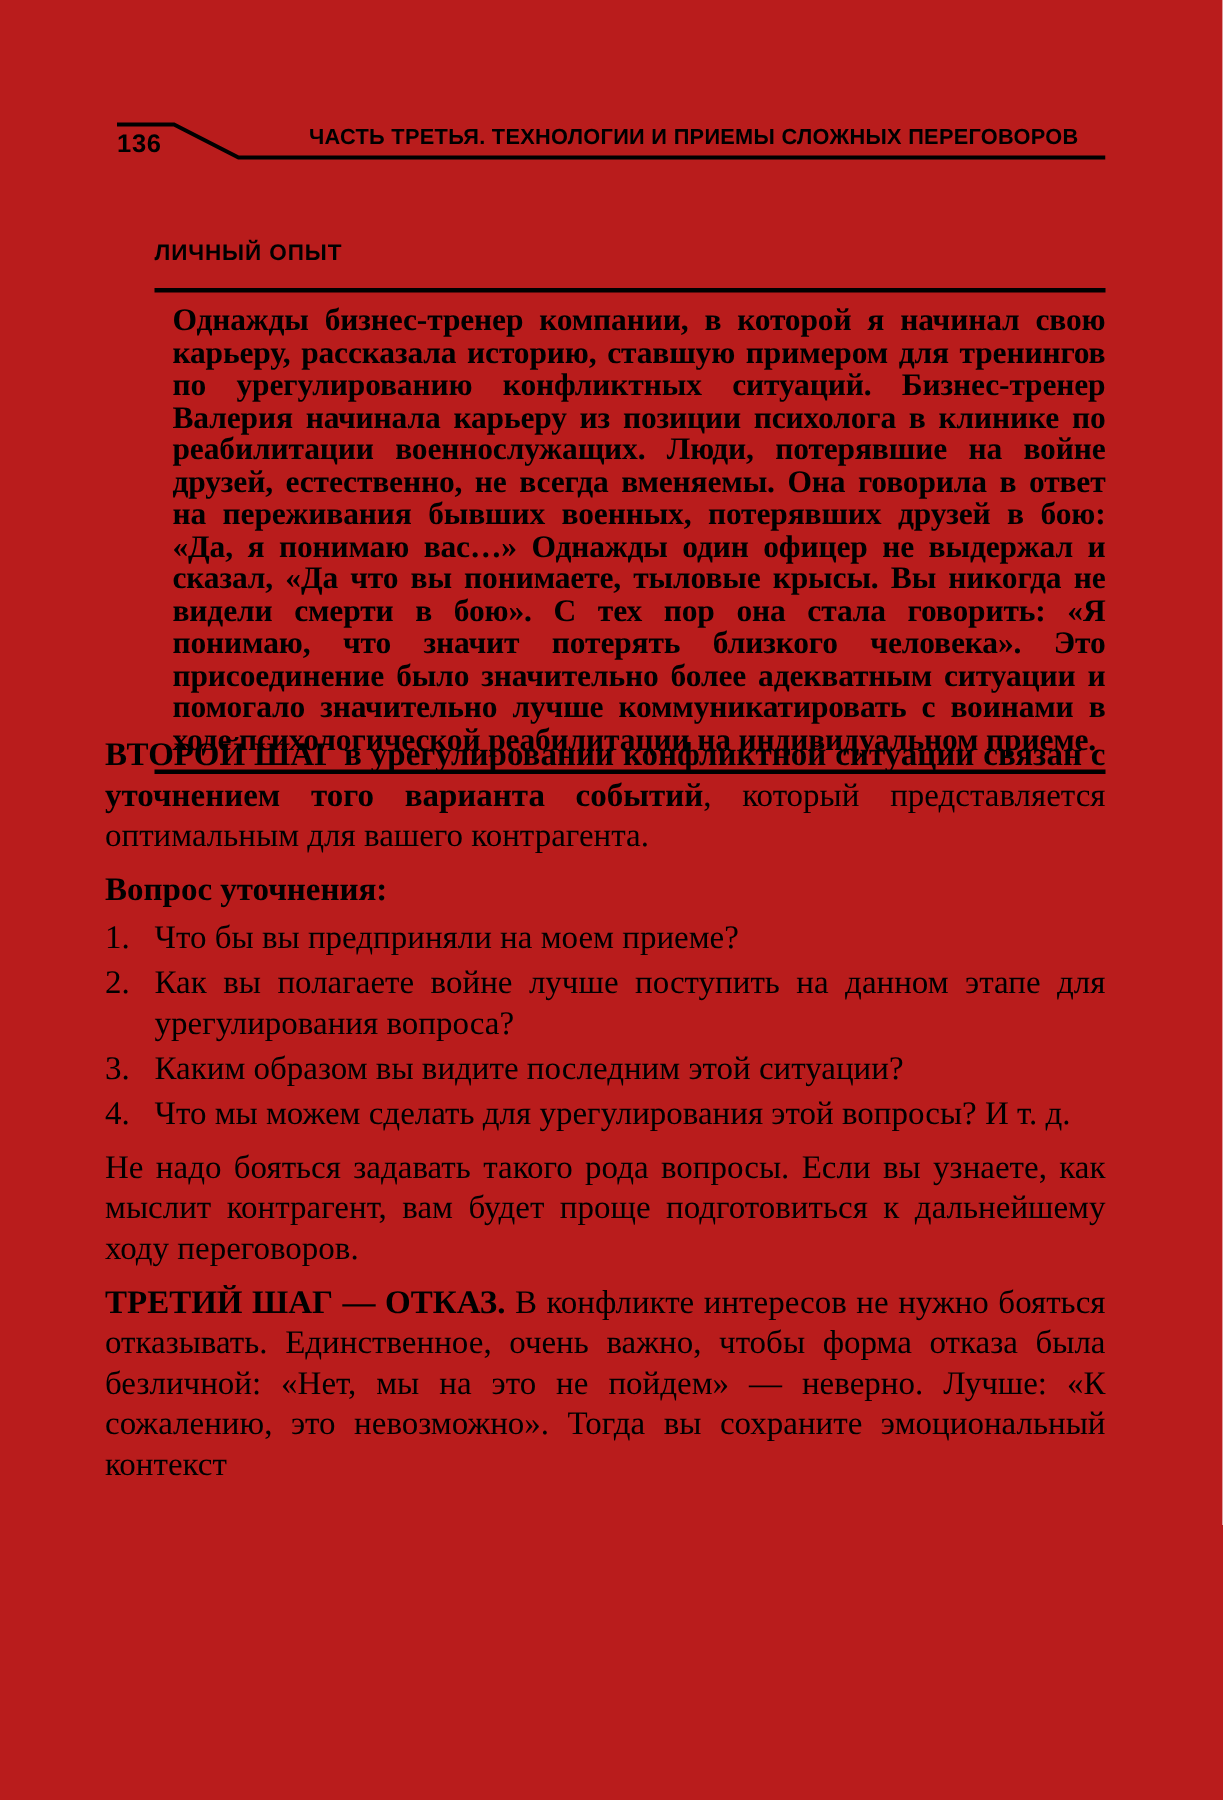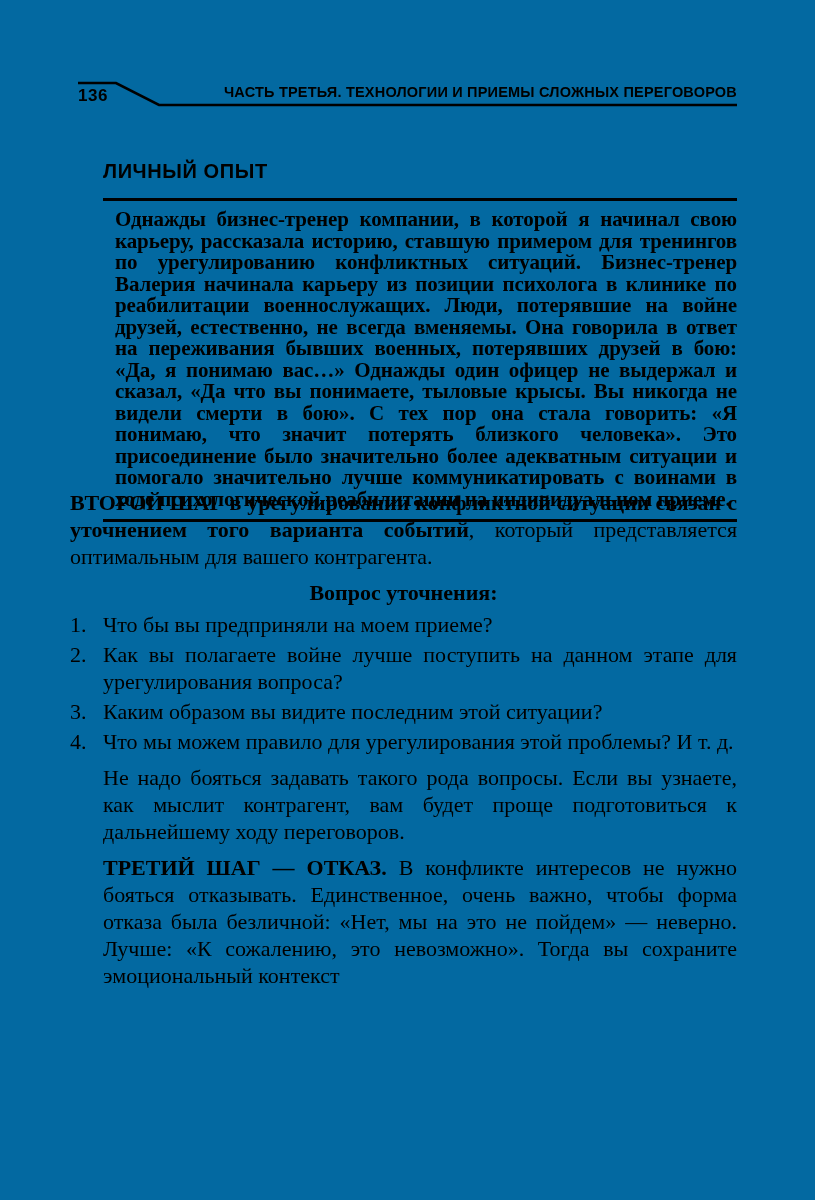--- a/index.html
+++ b/index.html
@@ -1,71 +1,71 @@
 <!DOCTYPE html>
 <html lang="ru"><head>
 <meta charset="utf-8">
 <style>
   * { margin:0; padding:0; box-sizing:border-box; }
   html, body { background:#ffffff; }
   .page {
     position:relative;
     width:815px;
     height:1200px;
-    background:#0369a1;
+    background:#b91c1c;
     color:#000;
     overflow:hidden;
     hyphens:auto;
   }
 
   
   .running-head { position:absolute; top:80px; left:78px; width:659px; height:30px; }
   .head-rule-svg { position:absolute; left:0; top:0; width:659px; height:28px; }
   .page-num {
     position:absolute; left:0; top:6px;
     font-family:"Liberation Sans", sans-serif;
     font-weight:700; font-size:17px; letter-spacing:0.5px;
   }
   .head-title {
     position:absolute; left:110px; right:0; top:4px;
-    text-align:right;
+    text-align:center;
     font-family:"Liberation Sans", sans-serif;
     font-weight:700; font-size:14.5px; letter-spacing:0.2px;
     white-space:nowrap;
   }
 
   
   .experience { position:absolute; top:160px; left:103px; width:634px; }
   .experience-title {
     font-family:"Liberation Sans", sans-serif;
-    font-weight:700; font-size:20px; letter-spacing:0.6px;
+    font-weight:700; font-size:15px; letter-spacing:0.6px;
     margin-bottom:15px;
   }
   .rule { border-top:3px solid #000; height:0; }
   .experience-body {
     margin:8px 0 9px 12px;
     font-family:Liberation Serif, serif;
     font-weight:700; font-size:21px; line-height:21.5px;
     letter-spacing:-0.1px;
     text-align:justify;
   }
 
   
   .main { position:absolute; top:489px; left:70px; width:667px; }
   .main p, .q-text, .q-num, .questions-heading {
     font-family:"Liberation Serif", serif;
     font-size:22px; line-height:27px;
   }
   .main p { text-align:justify; }
   .lead-bold { font-weight:700; }
-  .questions-heading { font-weight:700; margin-top:9px;text-align:center; }
+  .questions-heading { font-weight:700; margin-top:9px; }
   .questions-list { margin-top:5px; }
   .q-item { display:grid; grid-template-columns:33px 1fr; margin:3px 0; }
   .q-text { text-align:justify; }
-  .para { margin-top:9px;margin-left:33px; }
+  .para { margin-top:9px; }
 </style>
 </head>
 <body>
 
 <div class="page">
 
   <header class="running-head">
     <svg class="head-rule-svg" viewBox="0 0 659 28" preserveAspectRatio="none" aria-hidden="true">
       <polyline points="0,3 38,3 81,25 659,25" fill="none" stroke="#000" stroke-width="2.6"></polyline>
     </svg>
@@ -94,21 +94,21 @@
       <div class="q-item">
         <span class="q-num">2.</span>
         <span class="q-text">Как вы полагаете войне лучше поступить на данном этапе для урегулирования вопроса?</span>
       </div>
       <div class="q-item">
         <span class="q-num">3.</span>
         <span class="q-text">Каким образом вы видите последним этой ситуации?</span>
       </div>
       <div class="q-item">
         <span class="q-num">4.</span>
-        <span class="q-text">Что мы можем правило для урегулирования этой проблемы? И т. д.</span>
+        <span class="q-text">Что мы можем сделать для урегулирования этой вопросы? И т. д.</span>
       </div>
     </div>
 
     <p class="para">Не надо бояться задавать такого рода вопросы. Если вы узнаете, как мыслит контрагент, вам будет проще подготовиться к дальнейшему ходу переговоров.</p>
 
 
 
     <p class="para"><span class="lead-bold">ТРЕТИЙ ШАГ — ОТКАЗ.</span><span> В конфликте интересов не нужно бояться отказывать. Единственное, очень важно, чтобы форма отказа была безличной: «Нет, мы на это не пойдем» — неверно. Лучше: «К сожалению, это невозможно». Тогда вы сохраните эмоциональный контекст</span></p>
 
   </section>

